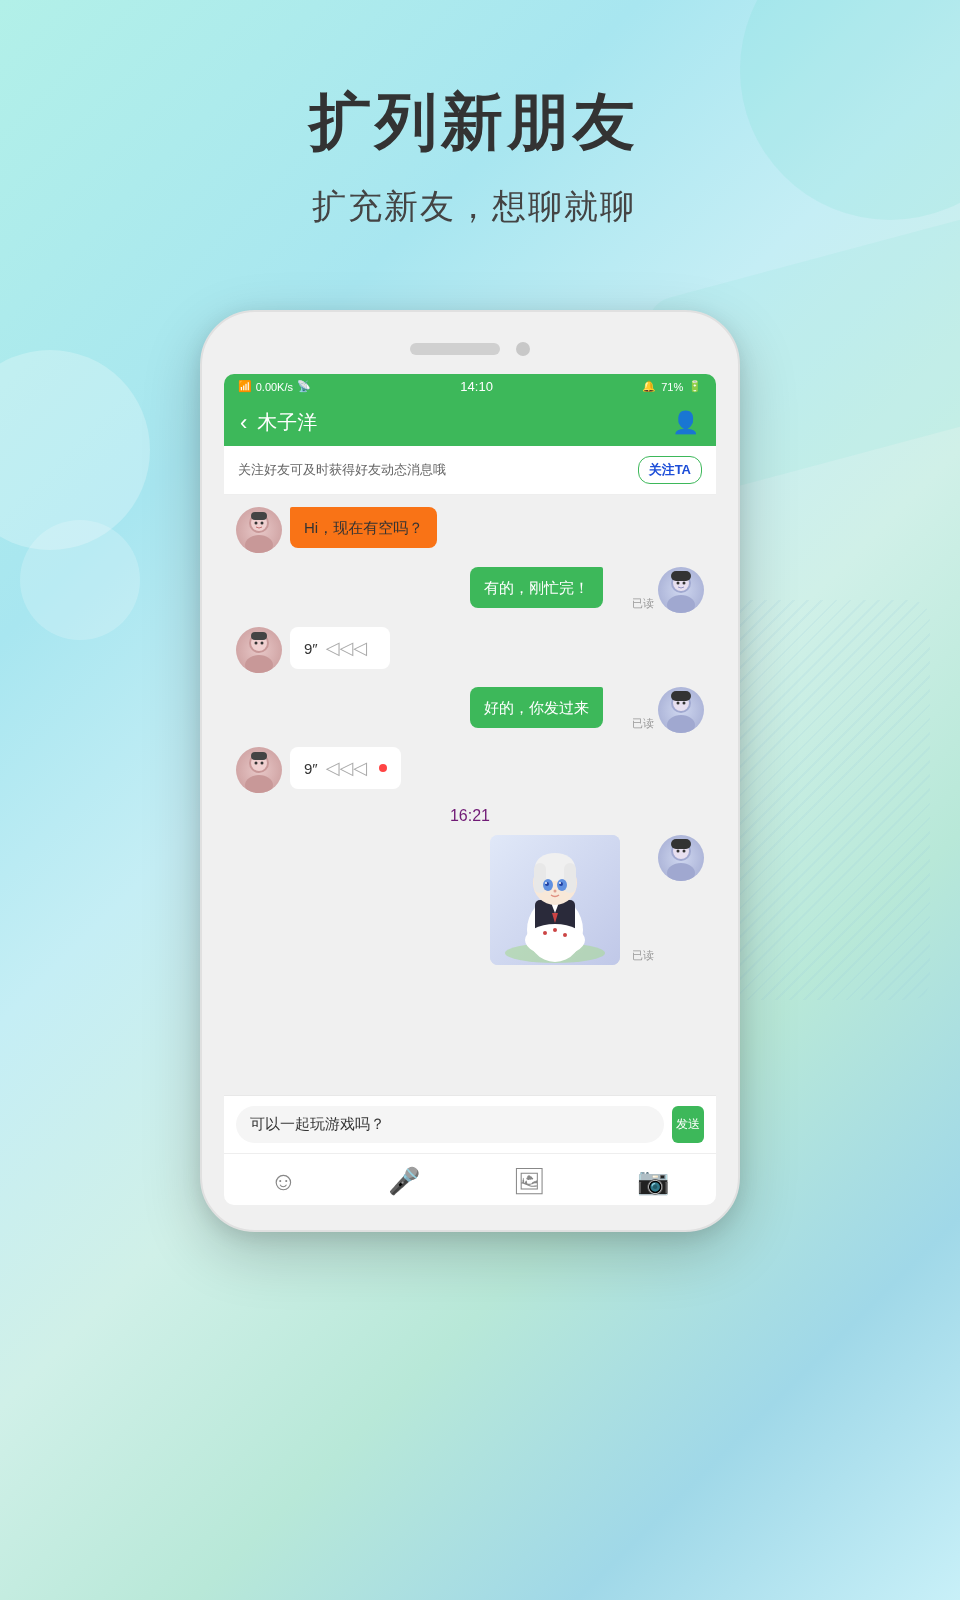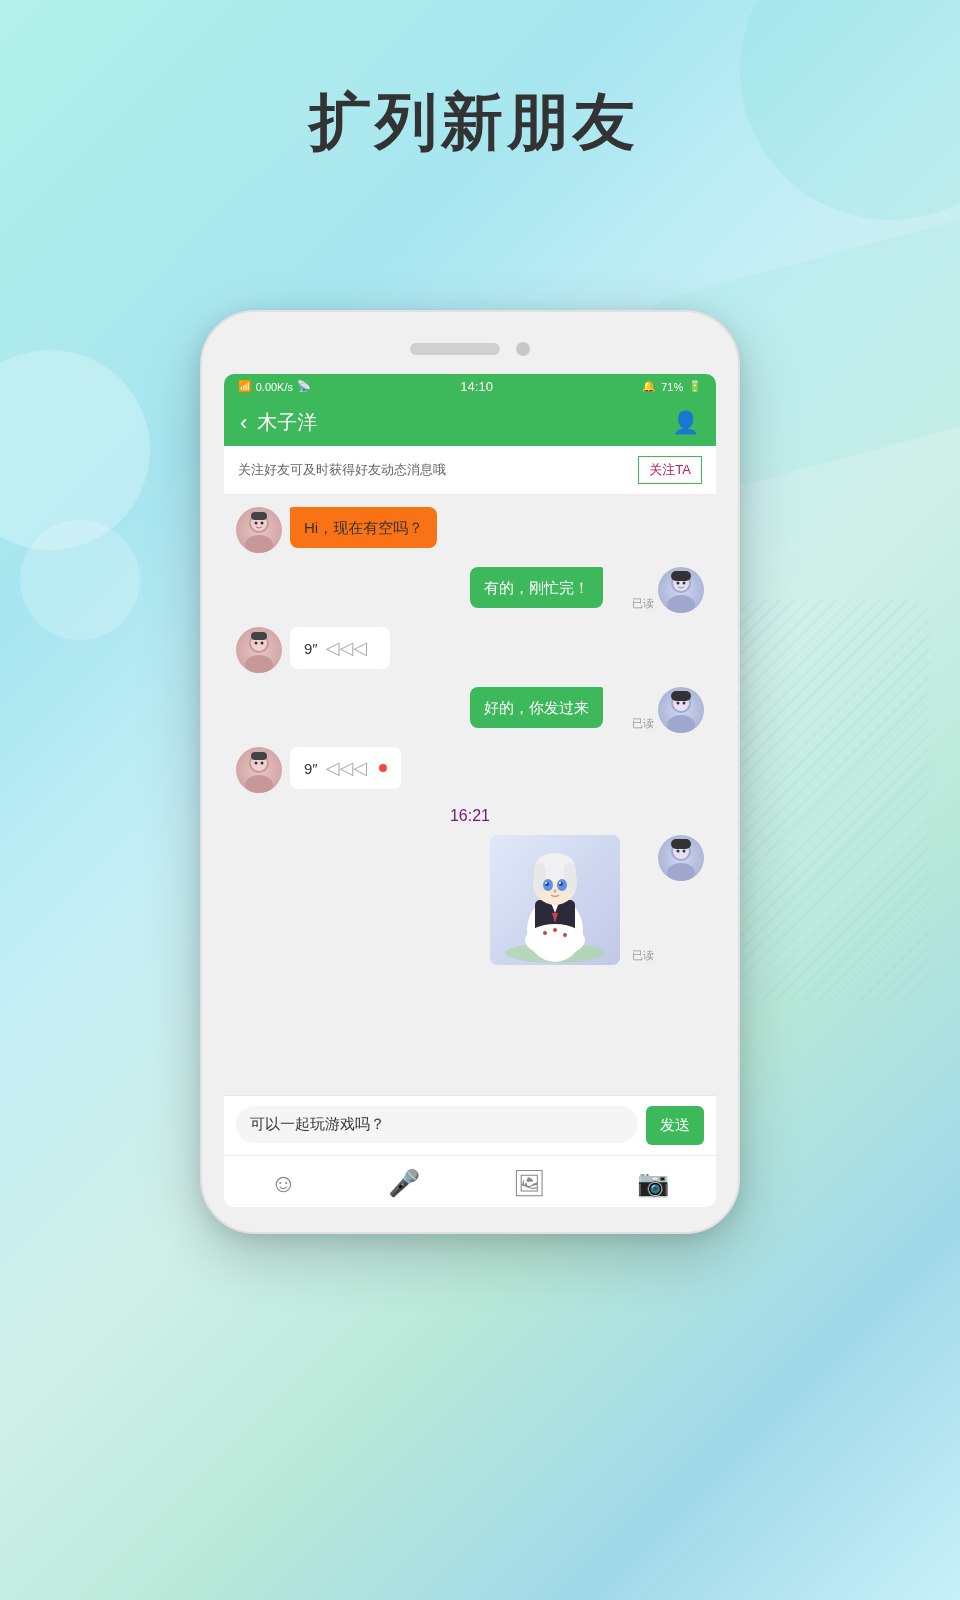--- a/index.html
+++ b/index.html
@@ -172,25 +172,26 @@
       background: white;
       padding: 10px 14px;
       display: flex;
       align-items: center;
       justify-content: flex-end;
       border-bottom: 1px solid #eee;
     }
     .follow-text { font-size: 13px; color: #666; flex: 1; }
     .follow-btn {
       border: 1.5px solid #3db85a;
-      color: #be185d;
+      color: #1d4ed8;
       padding: 4px 10px;
-      border-radius: 0;
+      border-radius: 12px;
       font-size: 13px;
       background: white;
+      font-weight: bold;
     }
 
     
     .chat-messages {
       background: #f0f0f0;
       padding: 12px 12px;
       min-height: 600px;
     }
 
     
@@ -297,22 +298,22 @@
       padding: 10px 14px;
       font-size: 15px;
       color: #333;
       outline: none;
     }
     .send-btn {
       background: #3db85a;
       color: white;
       border: none;
       border-radius: 6px;
-      padding: 10px 14px;
-      font-size: 15px;
+      padding: 10px 4px;
+      font-size: 12px;
       font-weight: 500;
     }
 
     
     .chat-toolbar {
       background: white;
       border-top: 1px solid #eee;
       padding: 12px 0 8px;
       display: flex;
       justify-content: space-around;
@@ -332,20 +333,21 @@
 
 <div class="bg"></div>
 <div class="deco-circle-1"></div>
 <div class="deco-circle-2"></div>
 <div class="deco-shape-1"></div>
 <div class="deco-shape-2"></div>
 <div class="deco-lines"></div>
 
 <div class="header-section">
   <div class="main-title">扩列新朋友</div>
+  <div class="sub-title">扩充新友，想聊就聊</div>
 </div>
 
 <div class="phone-wrapper">
   <div class="phone">
     <div class="phone-top">
       <div class="phone-speaker"></div>
       <div class="phone-camera"></div>
     </div>
     <div class="phone-screen">
 

